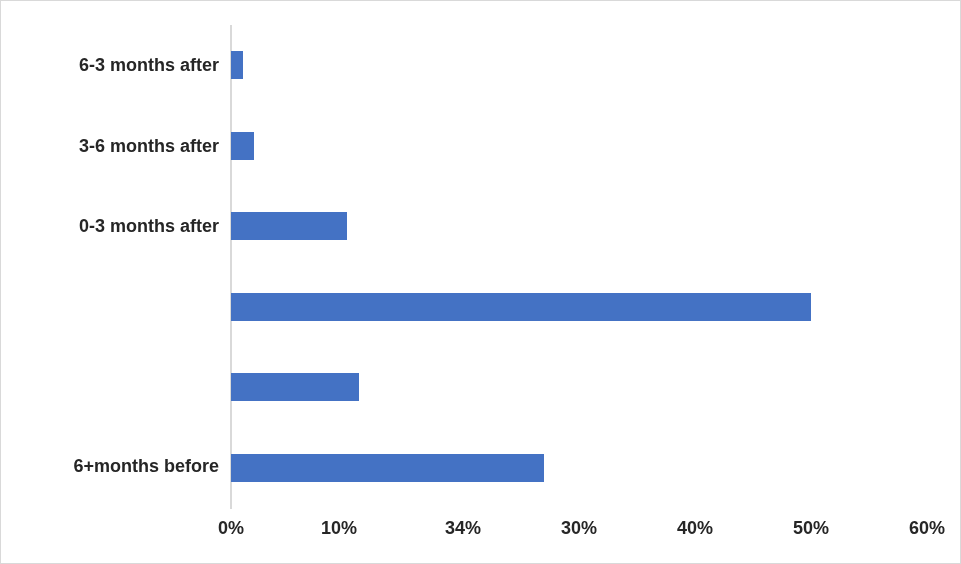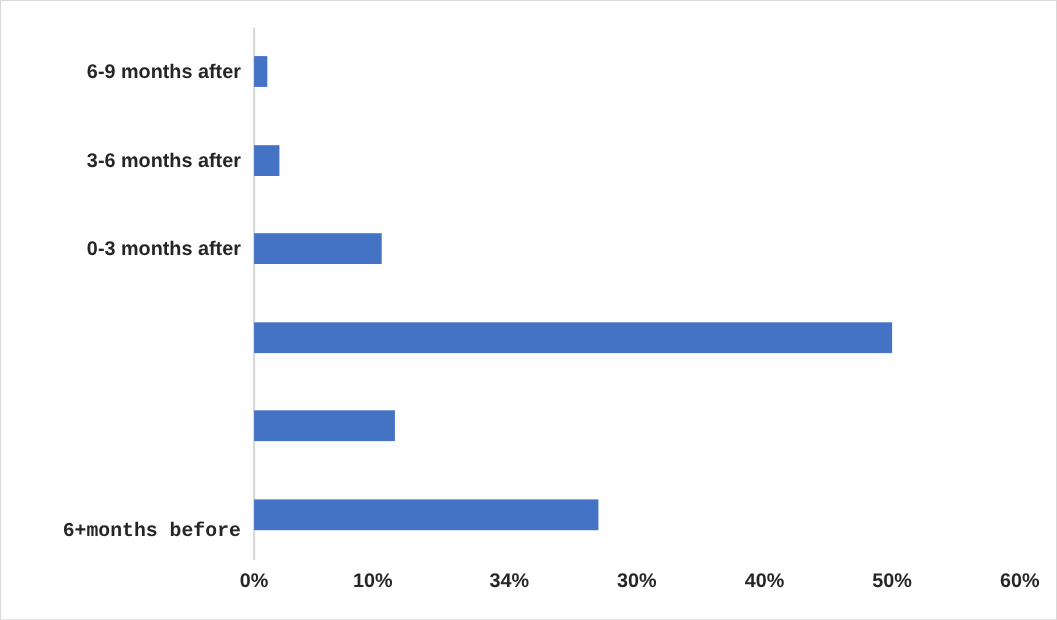--- a/index.html
+++ b/index.html
@@ -86,24 +86,24 @@
   }
 </style>
 </head>
 <body>
 
 <div id="chart-frame">
 
   <div id="value-axis-line"></div>
 
   <div id="category-labels">
-    <div class="cat-label" style="top: 31px;">6-9 months after</div>
+    <div class="cat-label" style="top: 31px;">6-3 months after</div>
     <div class="cat-label" style="top: 111.5px; text-align: right;">3-6 months after</div>
     <div class="cat-label" style="top: 192px;">0-3 months after</div>
-    <div class="cat-label" style="top: 449px; font-family: Liberation Mono, monospace;">6+months before</div>
+    <div class="cat-label" style="top: 432px;">6+months before</div>
   </div>
 
   <div id="plot-area">
     <div class="bar-slot" style="top: 0px;">
         <div class="bar" title="6-9 months after: 1%" style="width: 11.6px; background: rgb(68, 114, 196);"></div>
       </div>
     <div class="bar-slot" style="top: 80.5px;">
         <div class="bar" title="3-6 months after: 2%" style="width: 23.2px; background: rgb(68, 114, 196);"></div>
       </div>
     <div class="bar-slot" style="top: 161px;">

